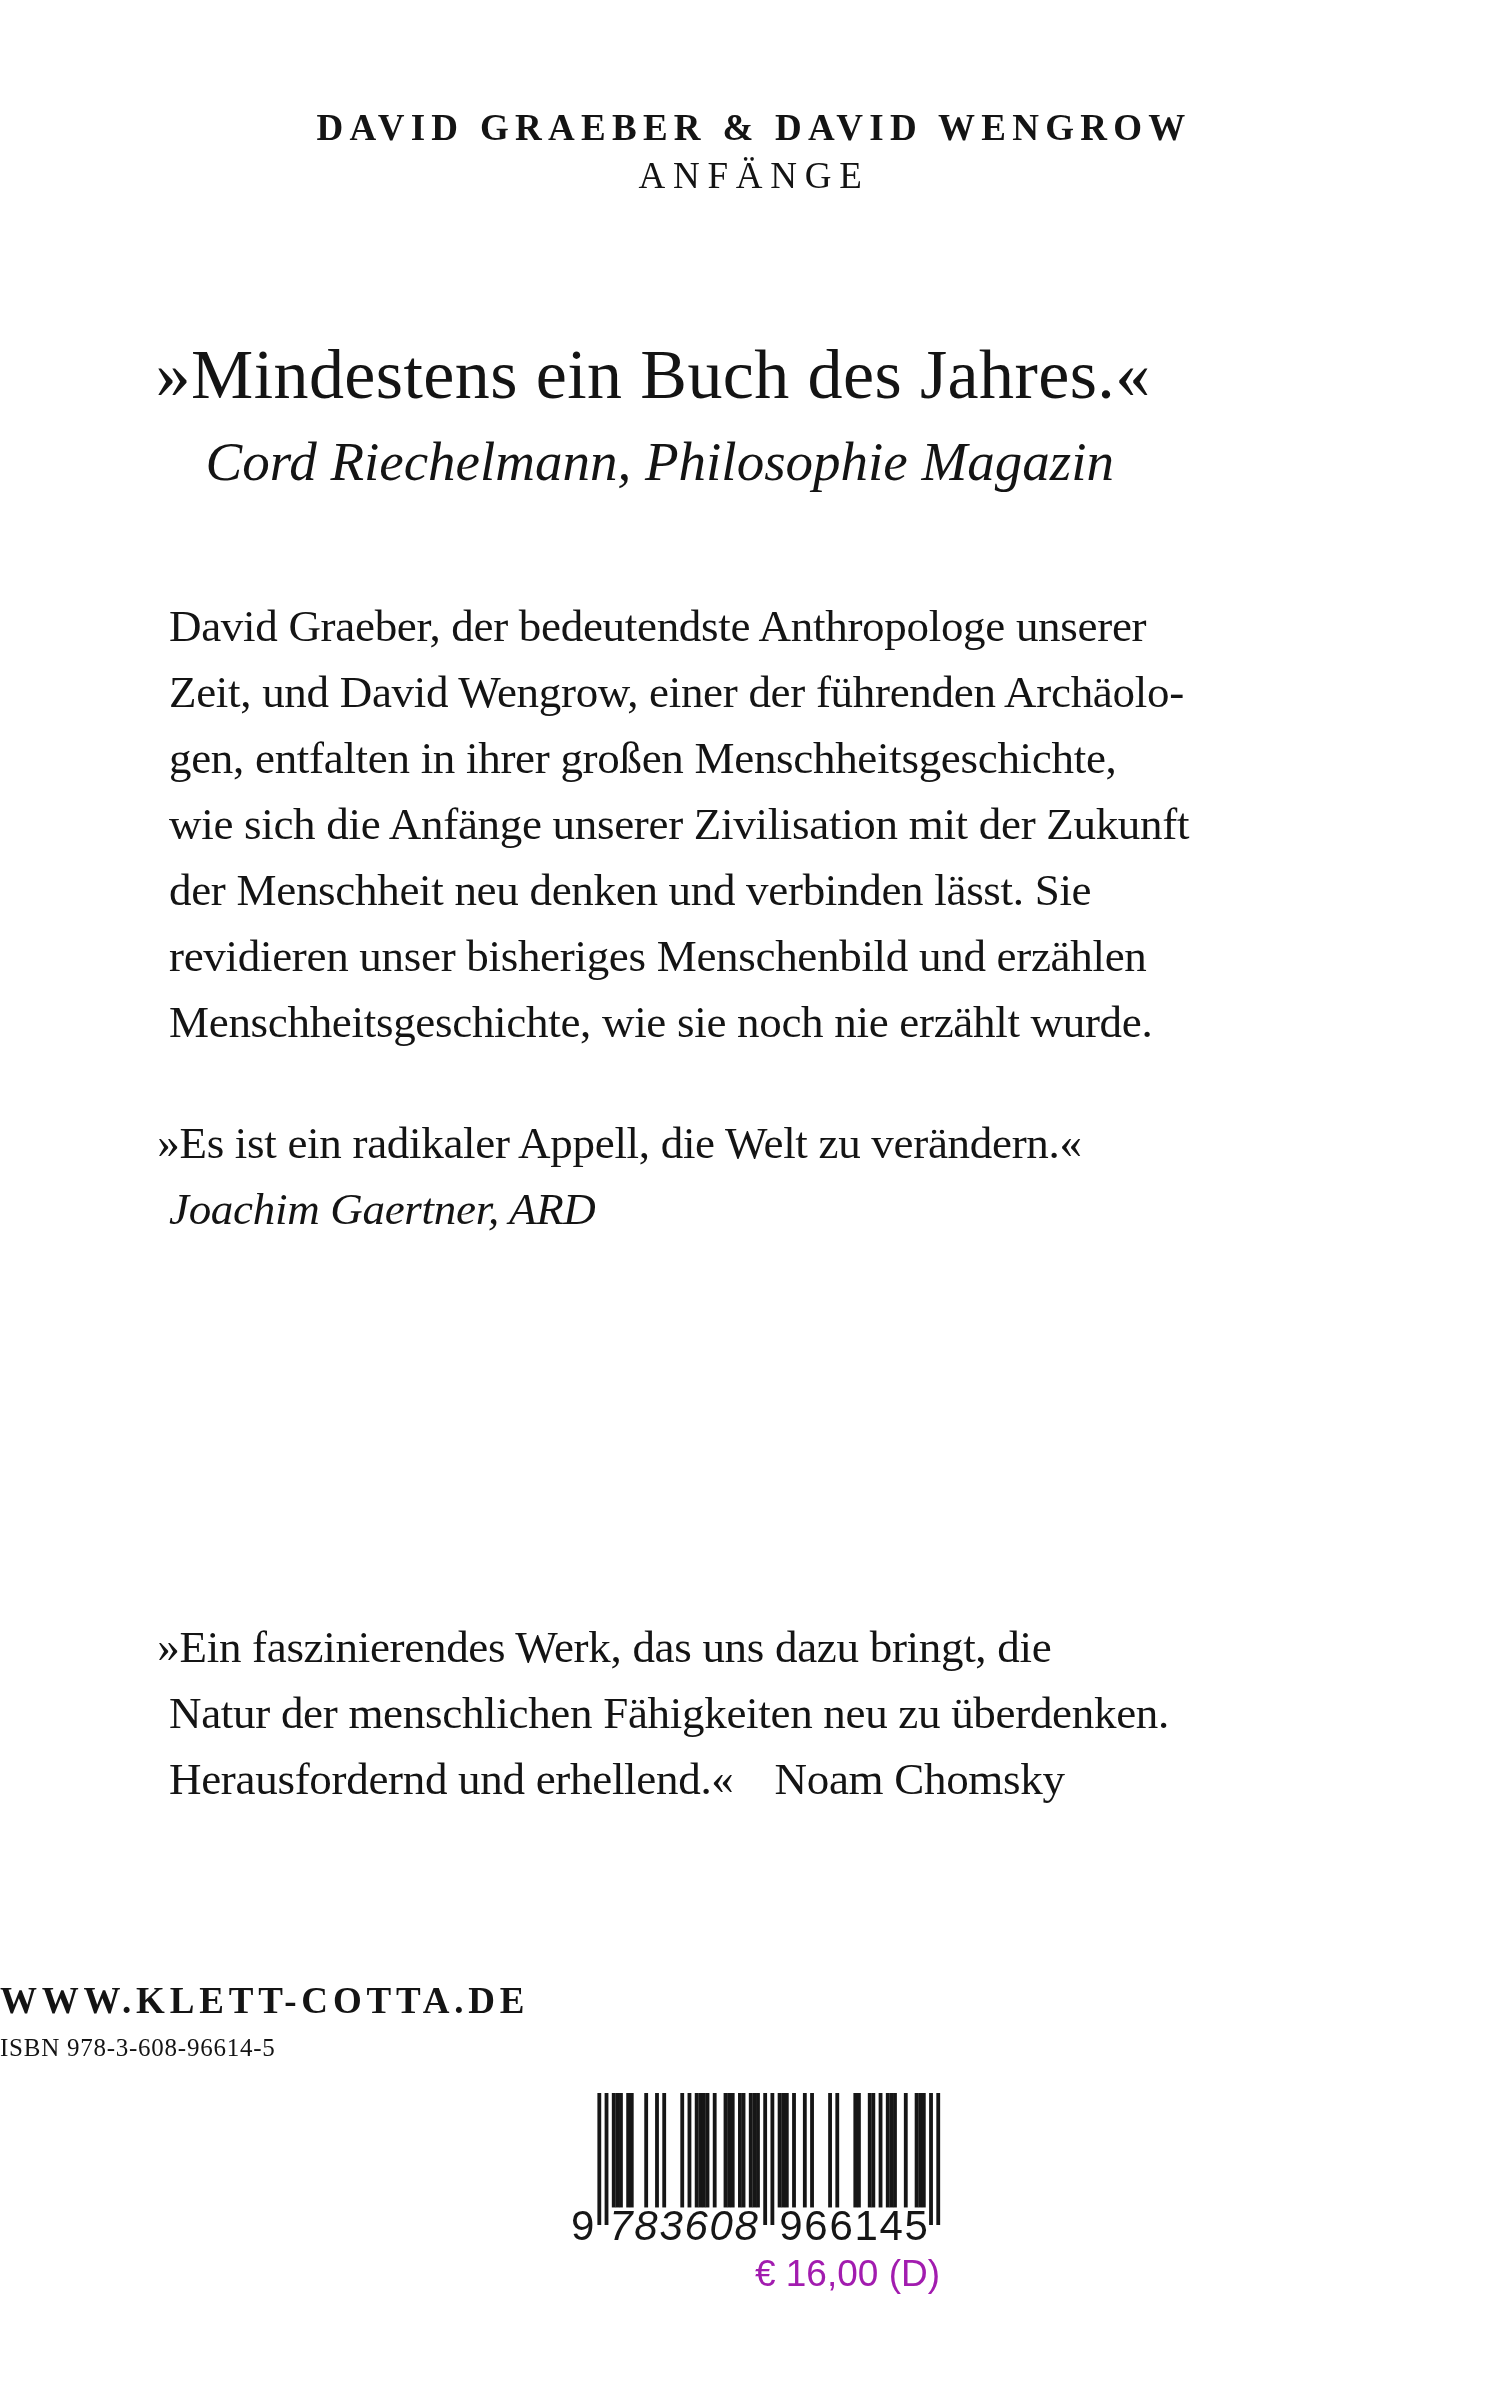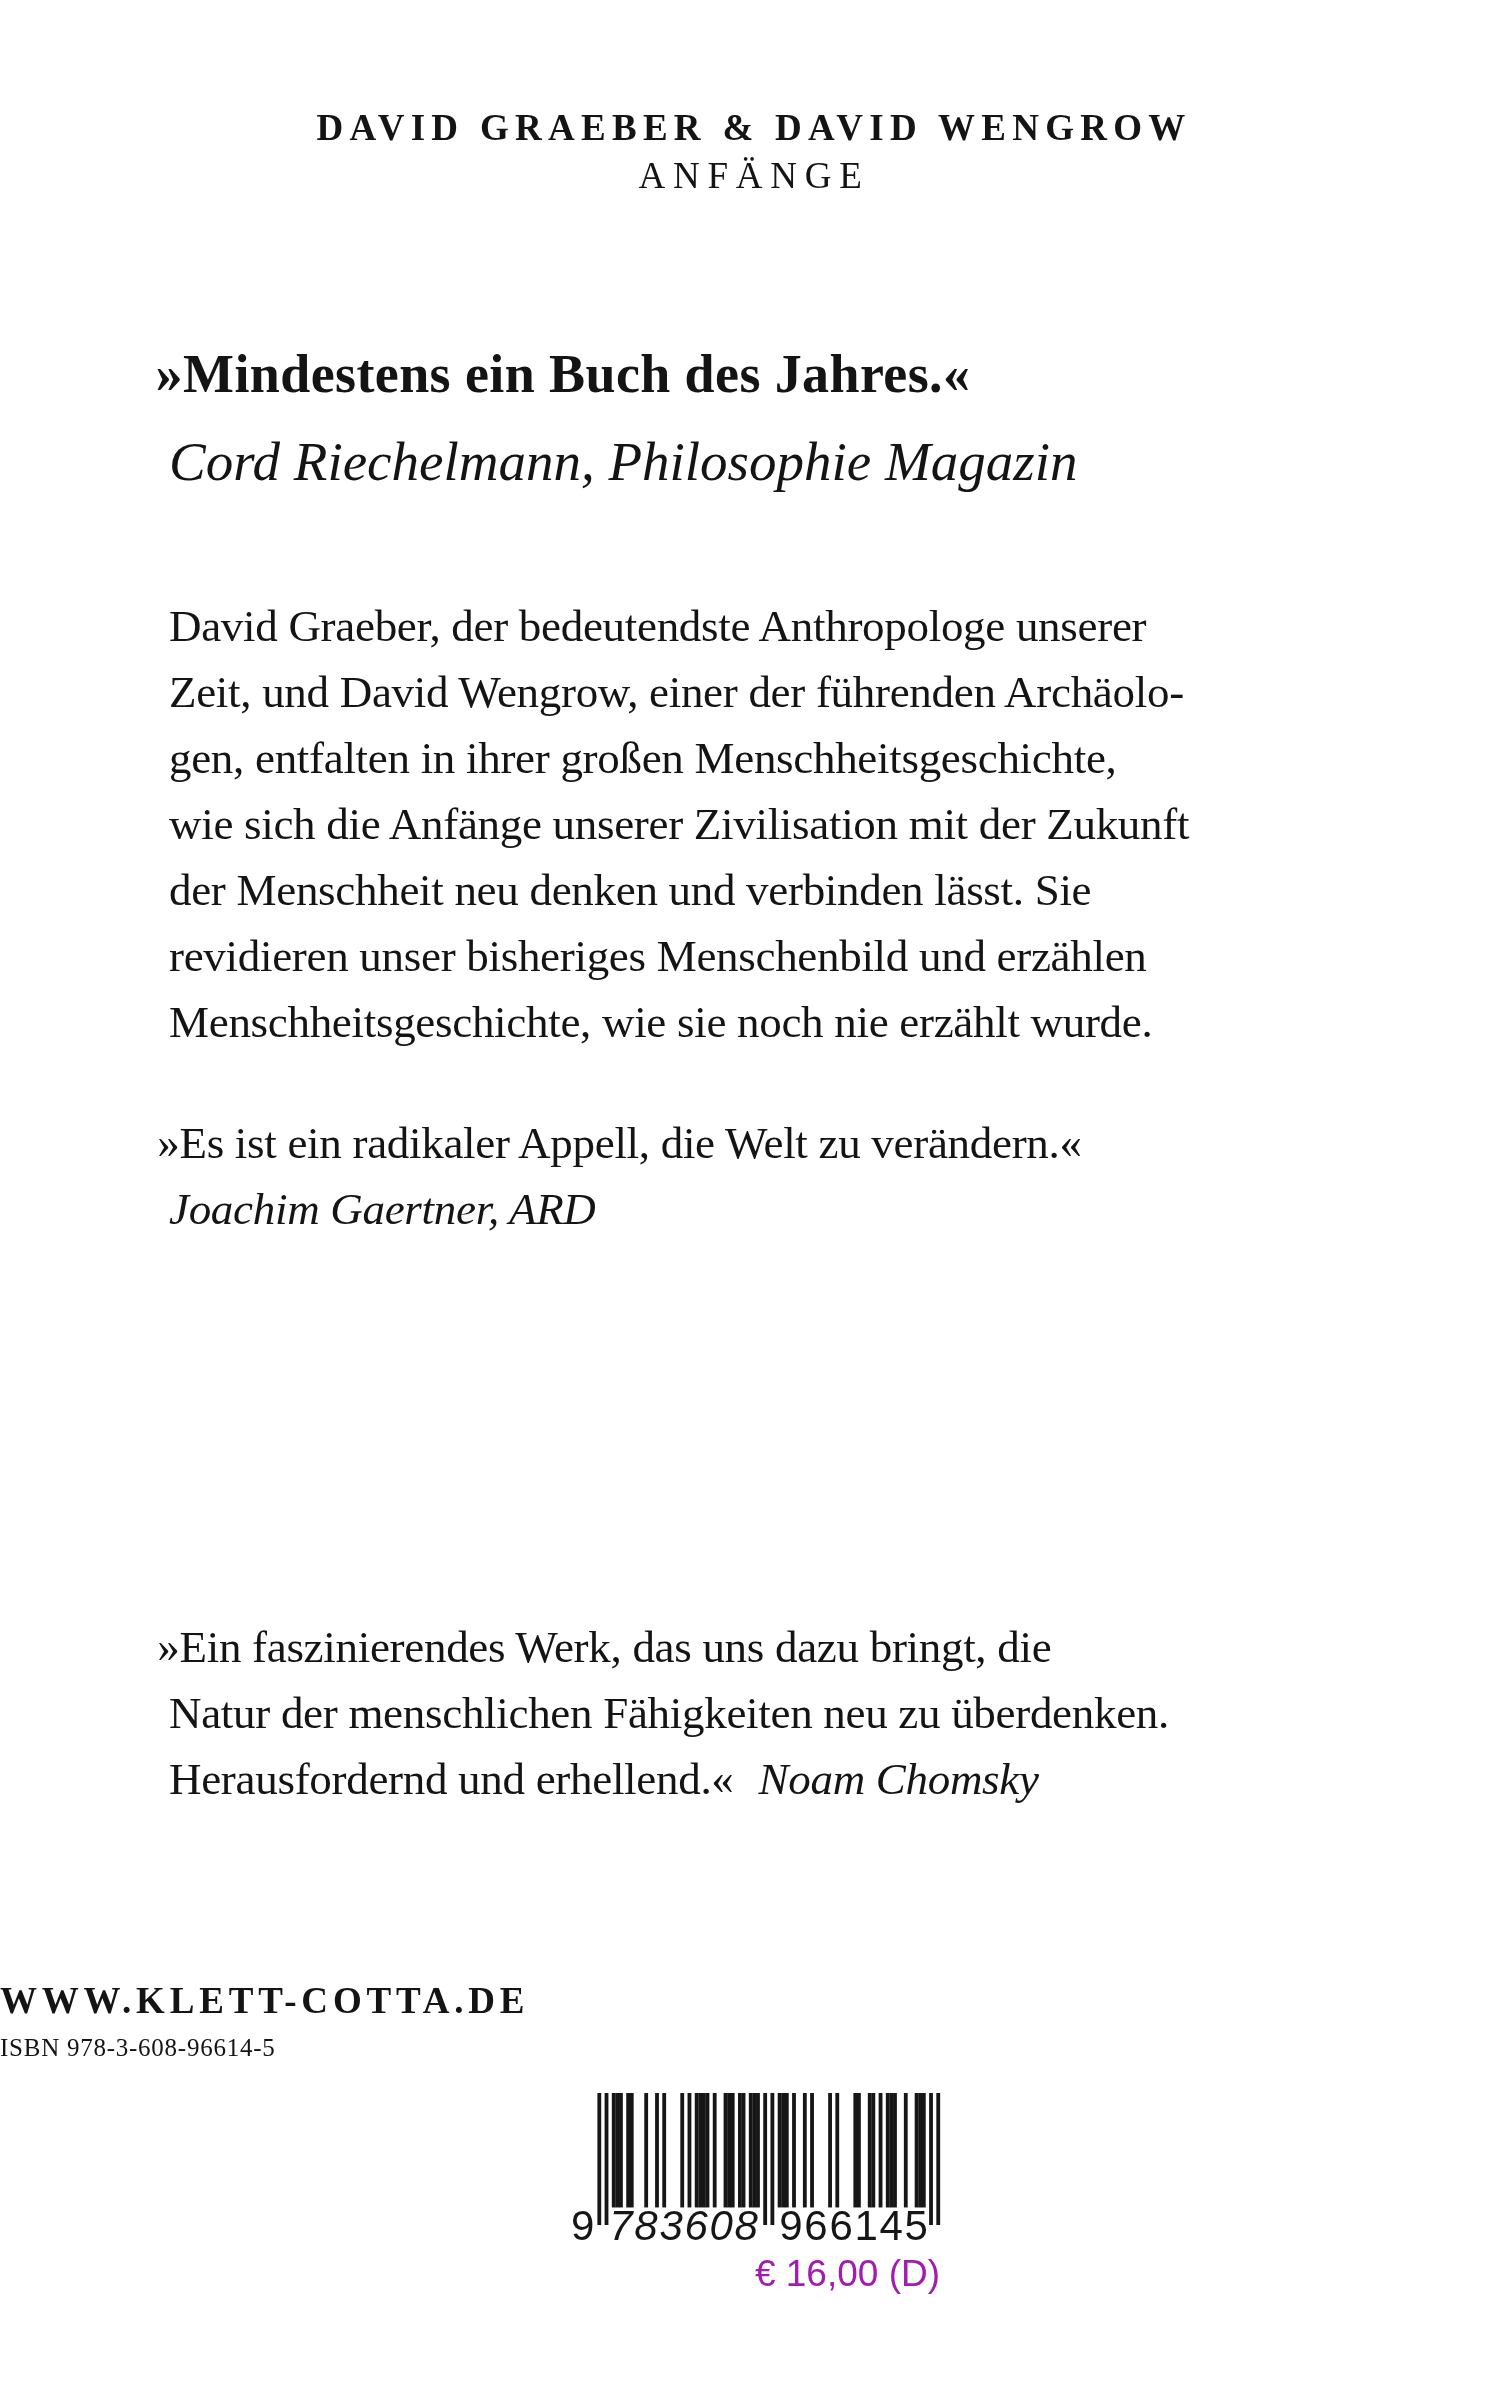--- a/index.html
+++ b/index.html
@@ -21,36 +21,36 @@
     font-weight: 700; font-size: 37px; line-height: 48px;
     letter-spacing: 0.17em; white-space: nowrap;
   }
   .booktitle {
     font-weight: 400; font-size: 37px; line-height: 48px;
     letter-spacing: 0.21em; white-space: nowrap;
   }
 
   
   .lead-quote { position: absolute; top: 331px; left: 169px; white-space: nowrap; }
-  .lq-text { font-size: 54px; line-height: 87px; text-indent: -13.4px; letter-spacing: 0.4px; font-weight: bold; }
+  .lq-text { font-size: 70px; line-height: 87px; text-indent: -13.4px; letter-spacing: 0.4px; }
   .lq-attr { font-size: 55px; line-height: 87px; font-style: italic; text-align: center; }
 
   
   .description { position: absolute; top: 593px; left: 169px; white-space: nowrap; }
   .description .line { font-size: 45px; line-height: 66px; letter-spacing: -0.3px; }
 
   
   .quote { position: absolute; left: 169px; white-space: nowrap; }
   .quote .line { font-size: 45px; line-height: 66px; letter-spacing: -0.3px; }
   .quote .hang { text-indent: -11.7px; }
   .quote .attr { font-style: italic; }
   #quote-1 { top: 1110px; }
   #quote-2 { top: 1295px; }
   #quote-3 { top: 1614px; }
-  .inline-attr { font-style: italic; margin-left: 25px; }
+  .inline-attr { margin-left: 41px; }
 
   
   .footer { position: absolute; top: 1977px; left: 0; width: 100%; text-align: left; }
   .website { font-weight: 700; font-size: 37px; line-height: 47px; letter-spacing: 0.13em; white-space: nowrap; }
   .isbn { font-weight: 400; font-size: 25px; line-height: 47px; letter-spacing: 0.03em; white-space: nowrap; }
 
   
   .barcode-area {
     position: absolute; left: 571px; top: 2093px; width: 369px; height: 235px;
     font-family: "Liberation Sans", sans-serif;

